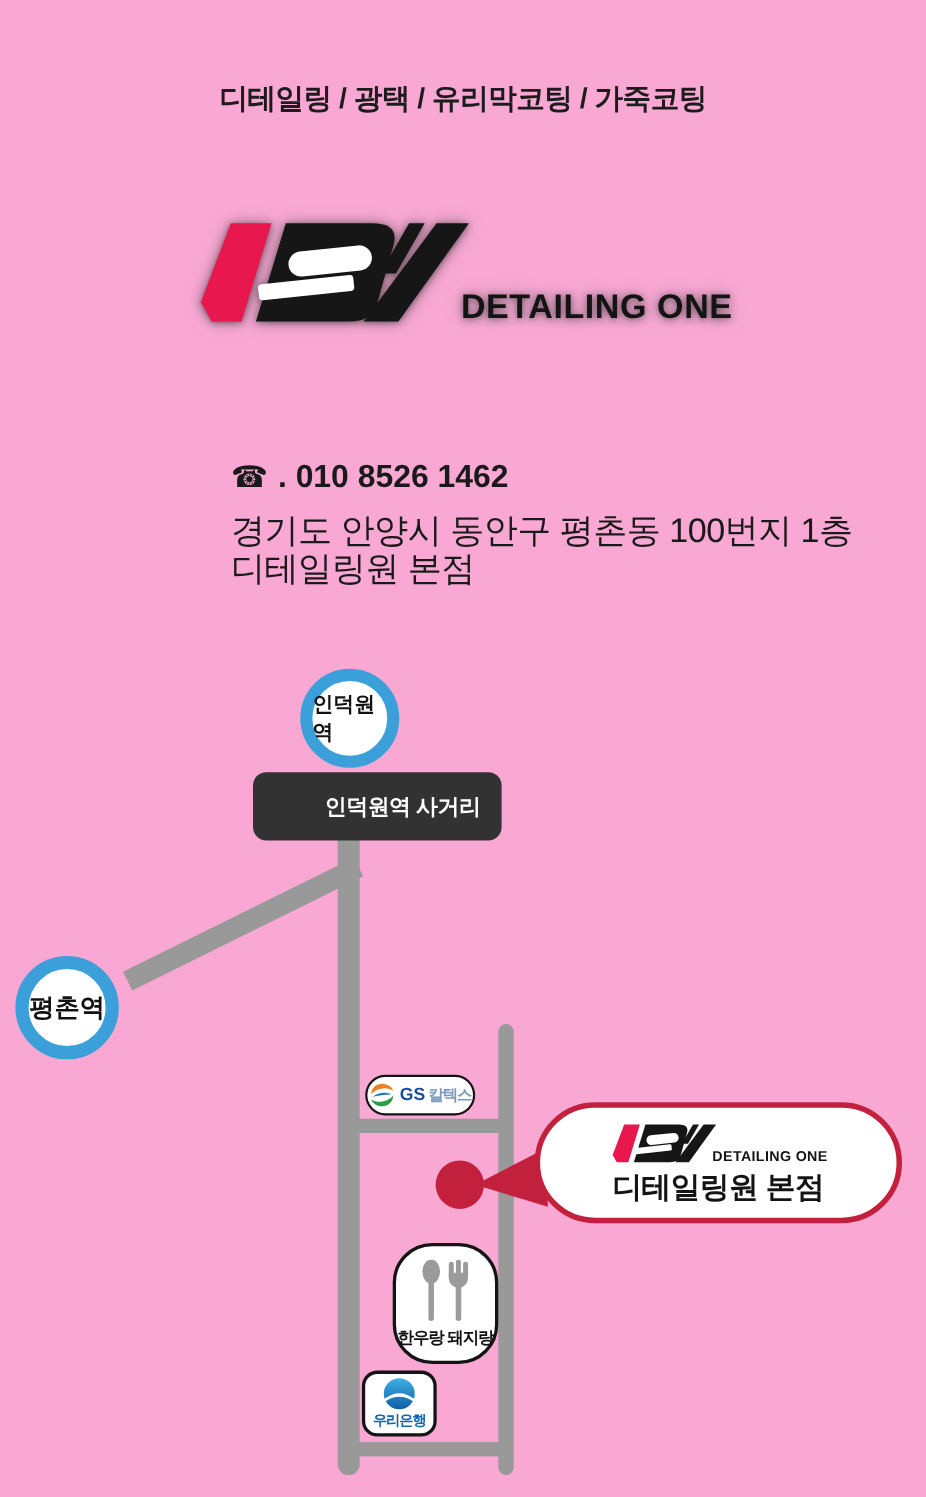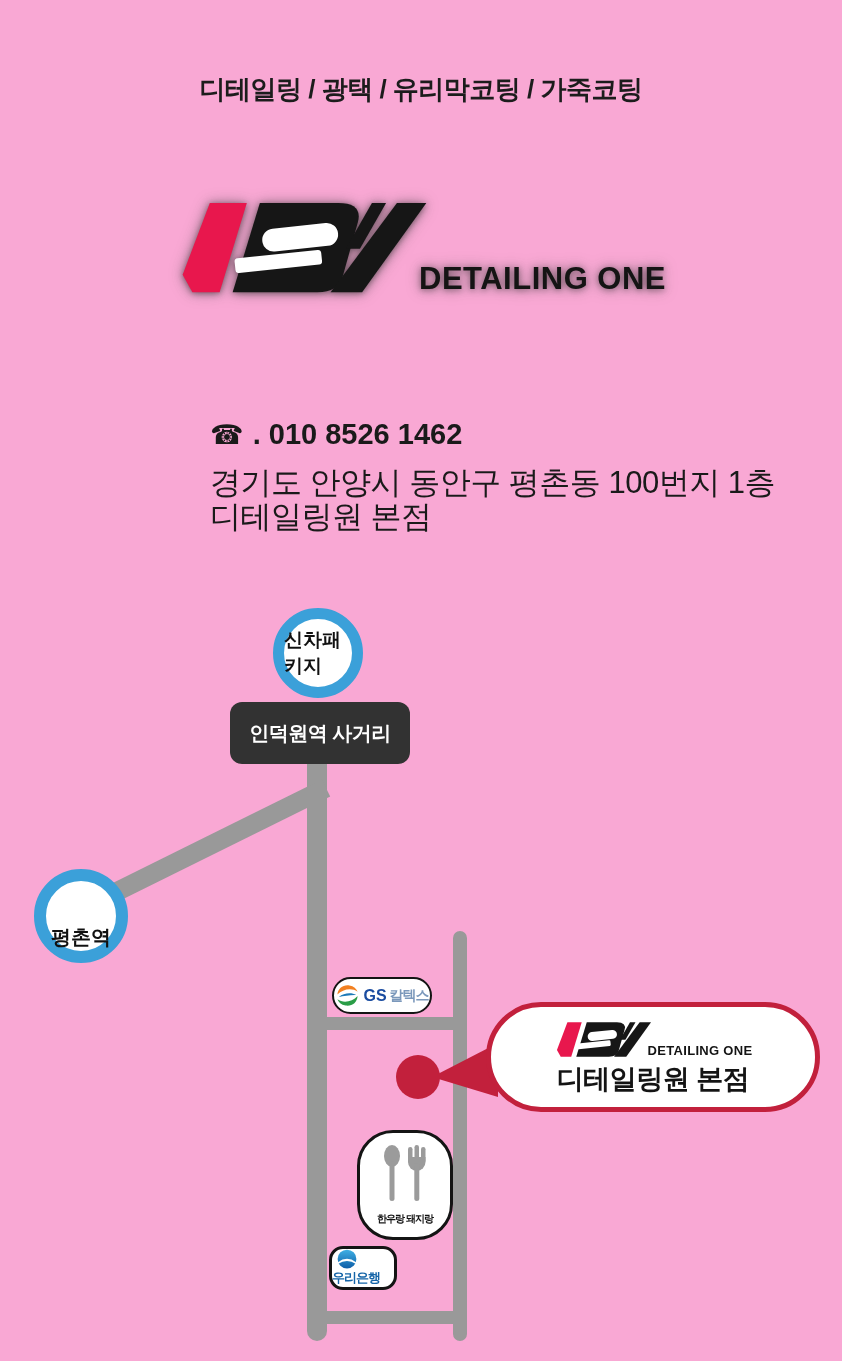--- a/index.html
+++ b/index.html
@@ -28,49 +28,49 @@
   .road{position:absolute;background:#999999;z-index:1;}
   .road-main{left:307px;top:763px;width:20px;height:578px;border-radius:0 0 10px 10px;}
   .road-right{left:453px;top:931px;width:14px;height:410px;border-radius:7px;}
   .road-h1{left:312px;top:1017px;width:152px;height:13px;}
   .road-h2{left:312px;top:1311px;width:152px;height:13px;}
   .road-diag{position:absolute;left:100px;top:772px;z-index:1;}
   .station{position:absolute;background:#fff;border:11px solid #3ba0d9;border-radius:50%;
     display:flex;align-items:center;justify-content:center;z-index:4;
     font-weight:600;color:#111;}
   .station-top{left:273px;top:608px;width:68px;height:68px;font-size:19px;}
-  .station-left{left:34px;top:869px;width:70px;height:70px;border-width:12px;font-size:20px;align-items:flex-end;}
+  .station-left{left:14px;top:869px;width:70px;height:70px;border-width:12px;font-size:23px;}
   .sign{position:absolute;left:230px;top:702px;width:180px;height:62px;background:#323232;
     border-radius:12px;display:flex;align-items:center;justify-content:center;z-index:4;
-    color:#fff;font-size:20px;font-weight:700;letter-spacing:-0.5px;}
+    color:#fff;font-size:20px;font-weight:700;letter-spacing:-0.5px;padding-left:46px;}
   .gs-label{position:absolute;left:332px;top:977px;width:100px;height:37px;background:#fff;
     border:2.5px solid #141414;border-radius:19px;display:flex;align-items:center;
     justify-content:center;gap:3px;z-index:4;box-sizing:border-box;}
   .gs-label .gs{font-size:16px;font-weight:800;color:#1a4ca0;}
   .gs-label .caltex{font-size:14px;font-weight:600;color:#7b98bb;letter-spacing:-1px;}
   .marker{position:absolute;left:396px;top:1055px;width:44px;height:44px;background:#c2203c;
     border-radius:50%;z-index:3;}
   .tail{position:absolute;left:428px;top:1035px;z-index:2;}
   .bubble{position:absolute;left:486px;top:1002px;width:334px;height:110px;background:#fff;
     border:5px solid #c2203c;border-radius:55px;box-sizing:border-box;z-index:5;
     display:flex;flex-direction:column;align-items:center;justify-content:center;}
   .bubble .logo-mini{display:flex;align-items:flex-end;}
   .bubble .logo-mini .brand-text{font-size:13px;font-weight:800;color:#141414;
     margin-left:-11px;margin-bottom:2px;letter-spacing:0.3px;}
   .bubble .shop-name{font-size:27px;font-weight:600;color:#141414;margin-top:1px;
     letter-spacing:-0.5px;}
   .restaurant{position:absolute;left:357px;top:1130px;width:96px;height:110px;background:#fff;
     border:3.5px solid #141414;border-radius:36px;box-sizing:border-box;z-index:4;
     display:flex;flex-direction:column;align-items:center;justify-content:flex-end;}
   .restaurant .cutlery{position:absolute;top:12px;left:50%;transform:translateX(-50%);}
-  .restaurant .rest-name{font-size:10px;font-weight:600;color:#111;margin-bottom:11px;
+  .restaurant .rest-name{font-size:15px;font-weight:600;color:#111;margin-bottom:11px;
     letter-spacing:-1px;white-space:nowrap;}
-  .bank{position:absolute;left:329px;top:1246px;width:68px;height:44px;background:#fff;
+  .bank{position:absolute;left:329px;top:1246px;width:68px;height:60px;background:#fff;
     border:3px solid #141414;border-radius:14px;box-sizing:border-box;z-index:4;
-    display:flex;flex-direction:column;justify-content:center;}
+    display:flex;flex-direction:column;align-items:center;justify-content:center;}
   .bank .bank-name{font-size:13px;font-weight:700;color:#1565a8;letter-spacing:-1px;
     margin-top:0px;white-space:nowrap;}
 </style>
 </head>
 <body>
 
 <div class="page">
 
   <div class="services">
     <div>디테일링 / 광택 / 유리막코팅 / 가죽코팅</div>
@@ -100,21 +100,21 @@
 
   <div class="road road-main"></div>
   <div class="road road-right"></div>
   <div class="road road-h1"></div>
   <div class="road road-h2"></div>
   <svg class="road-diag" width="240" height="135">
     <line x1="16" y1="120" x2="226" y2="16" stroke="#999999" stroke-width="19"></line>
   </svg>
 
   <div class="station station-top">
-    <span>신차패키지</span>
+    <span>인덕원역</span>
   </div>
   <div class="station station-left">
     <span>평촌역</span>
   </div>
 
   <div class="sign">
     <span>인덕원역 사거리</span>
   </div>
 
   <div class="gs-label">

